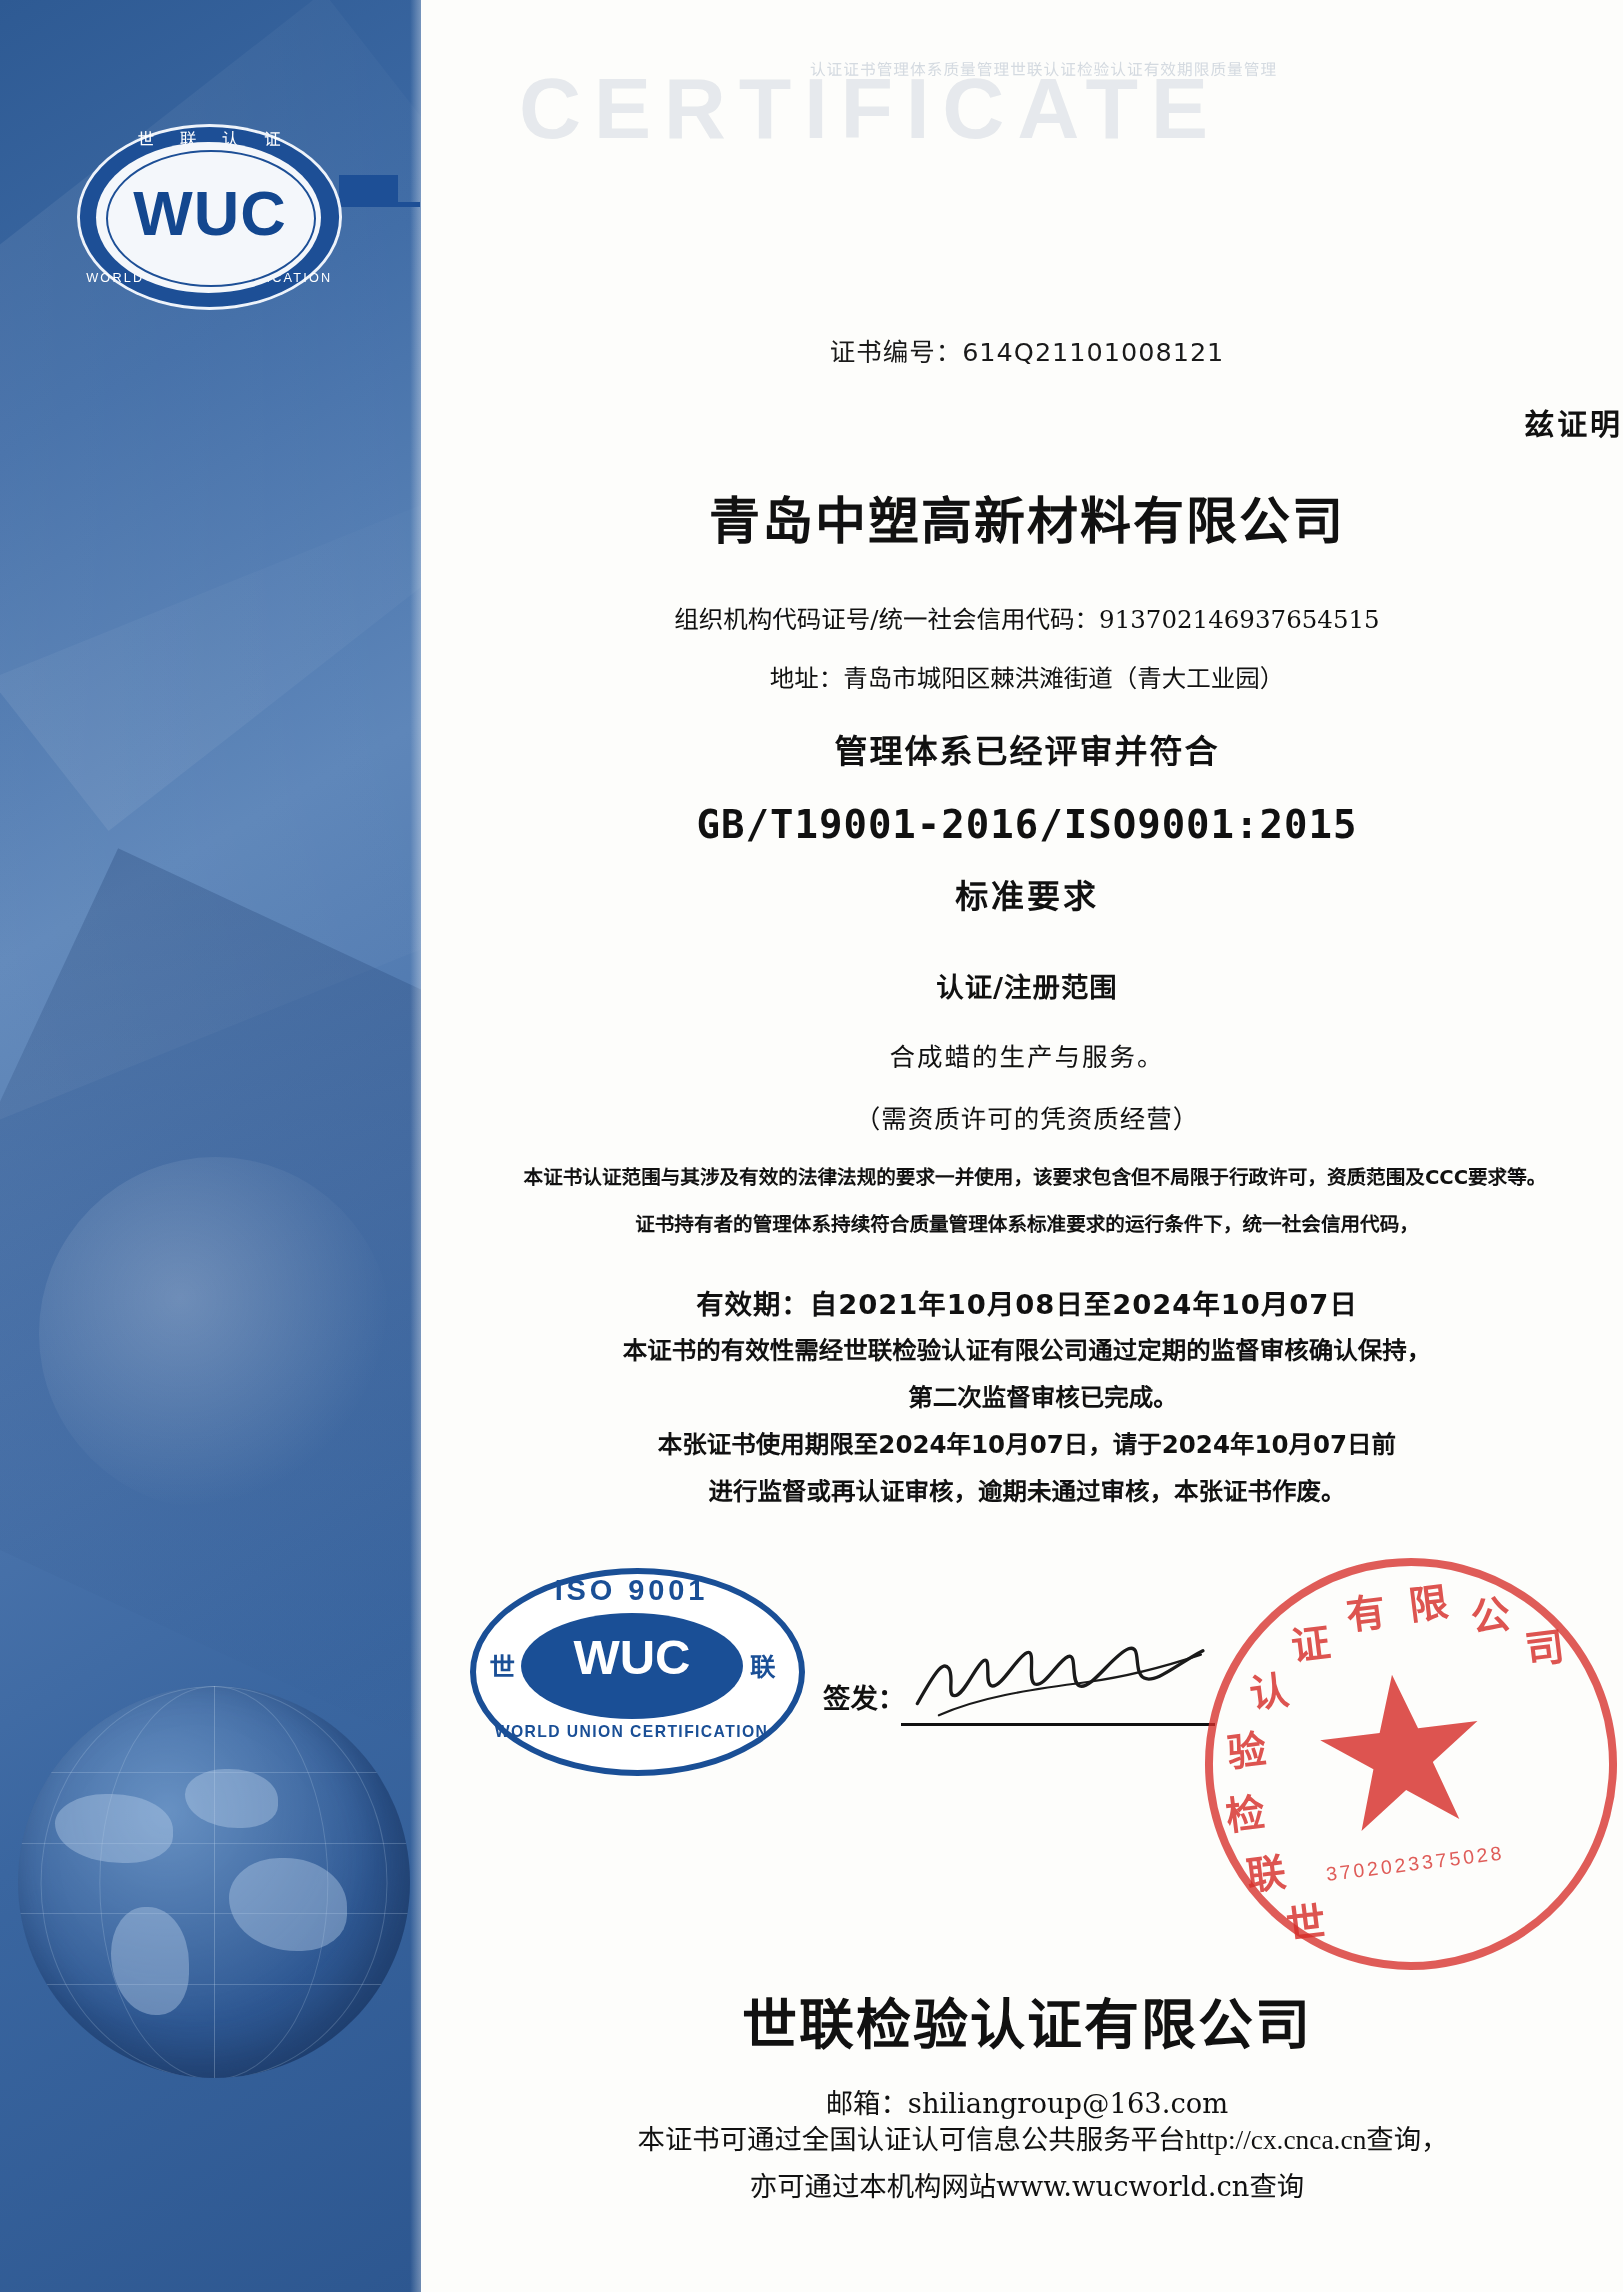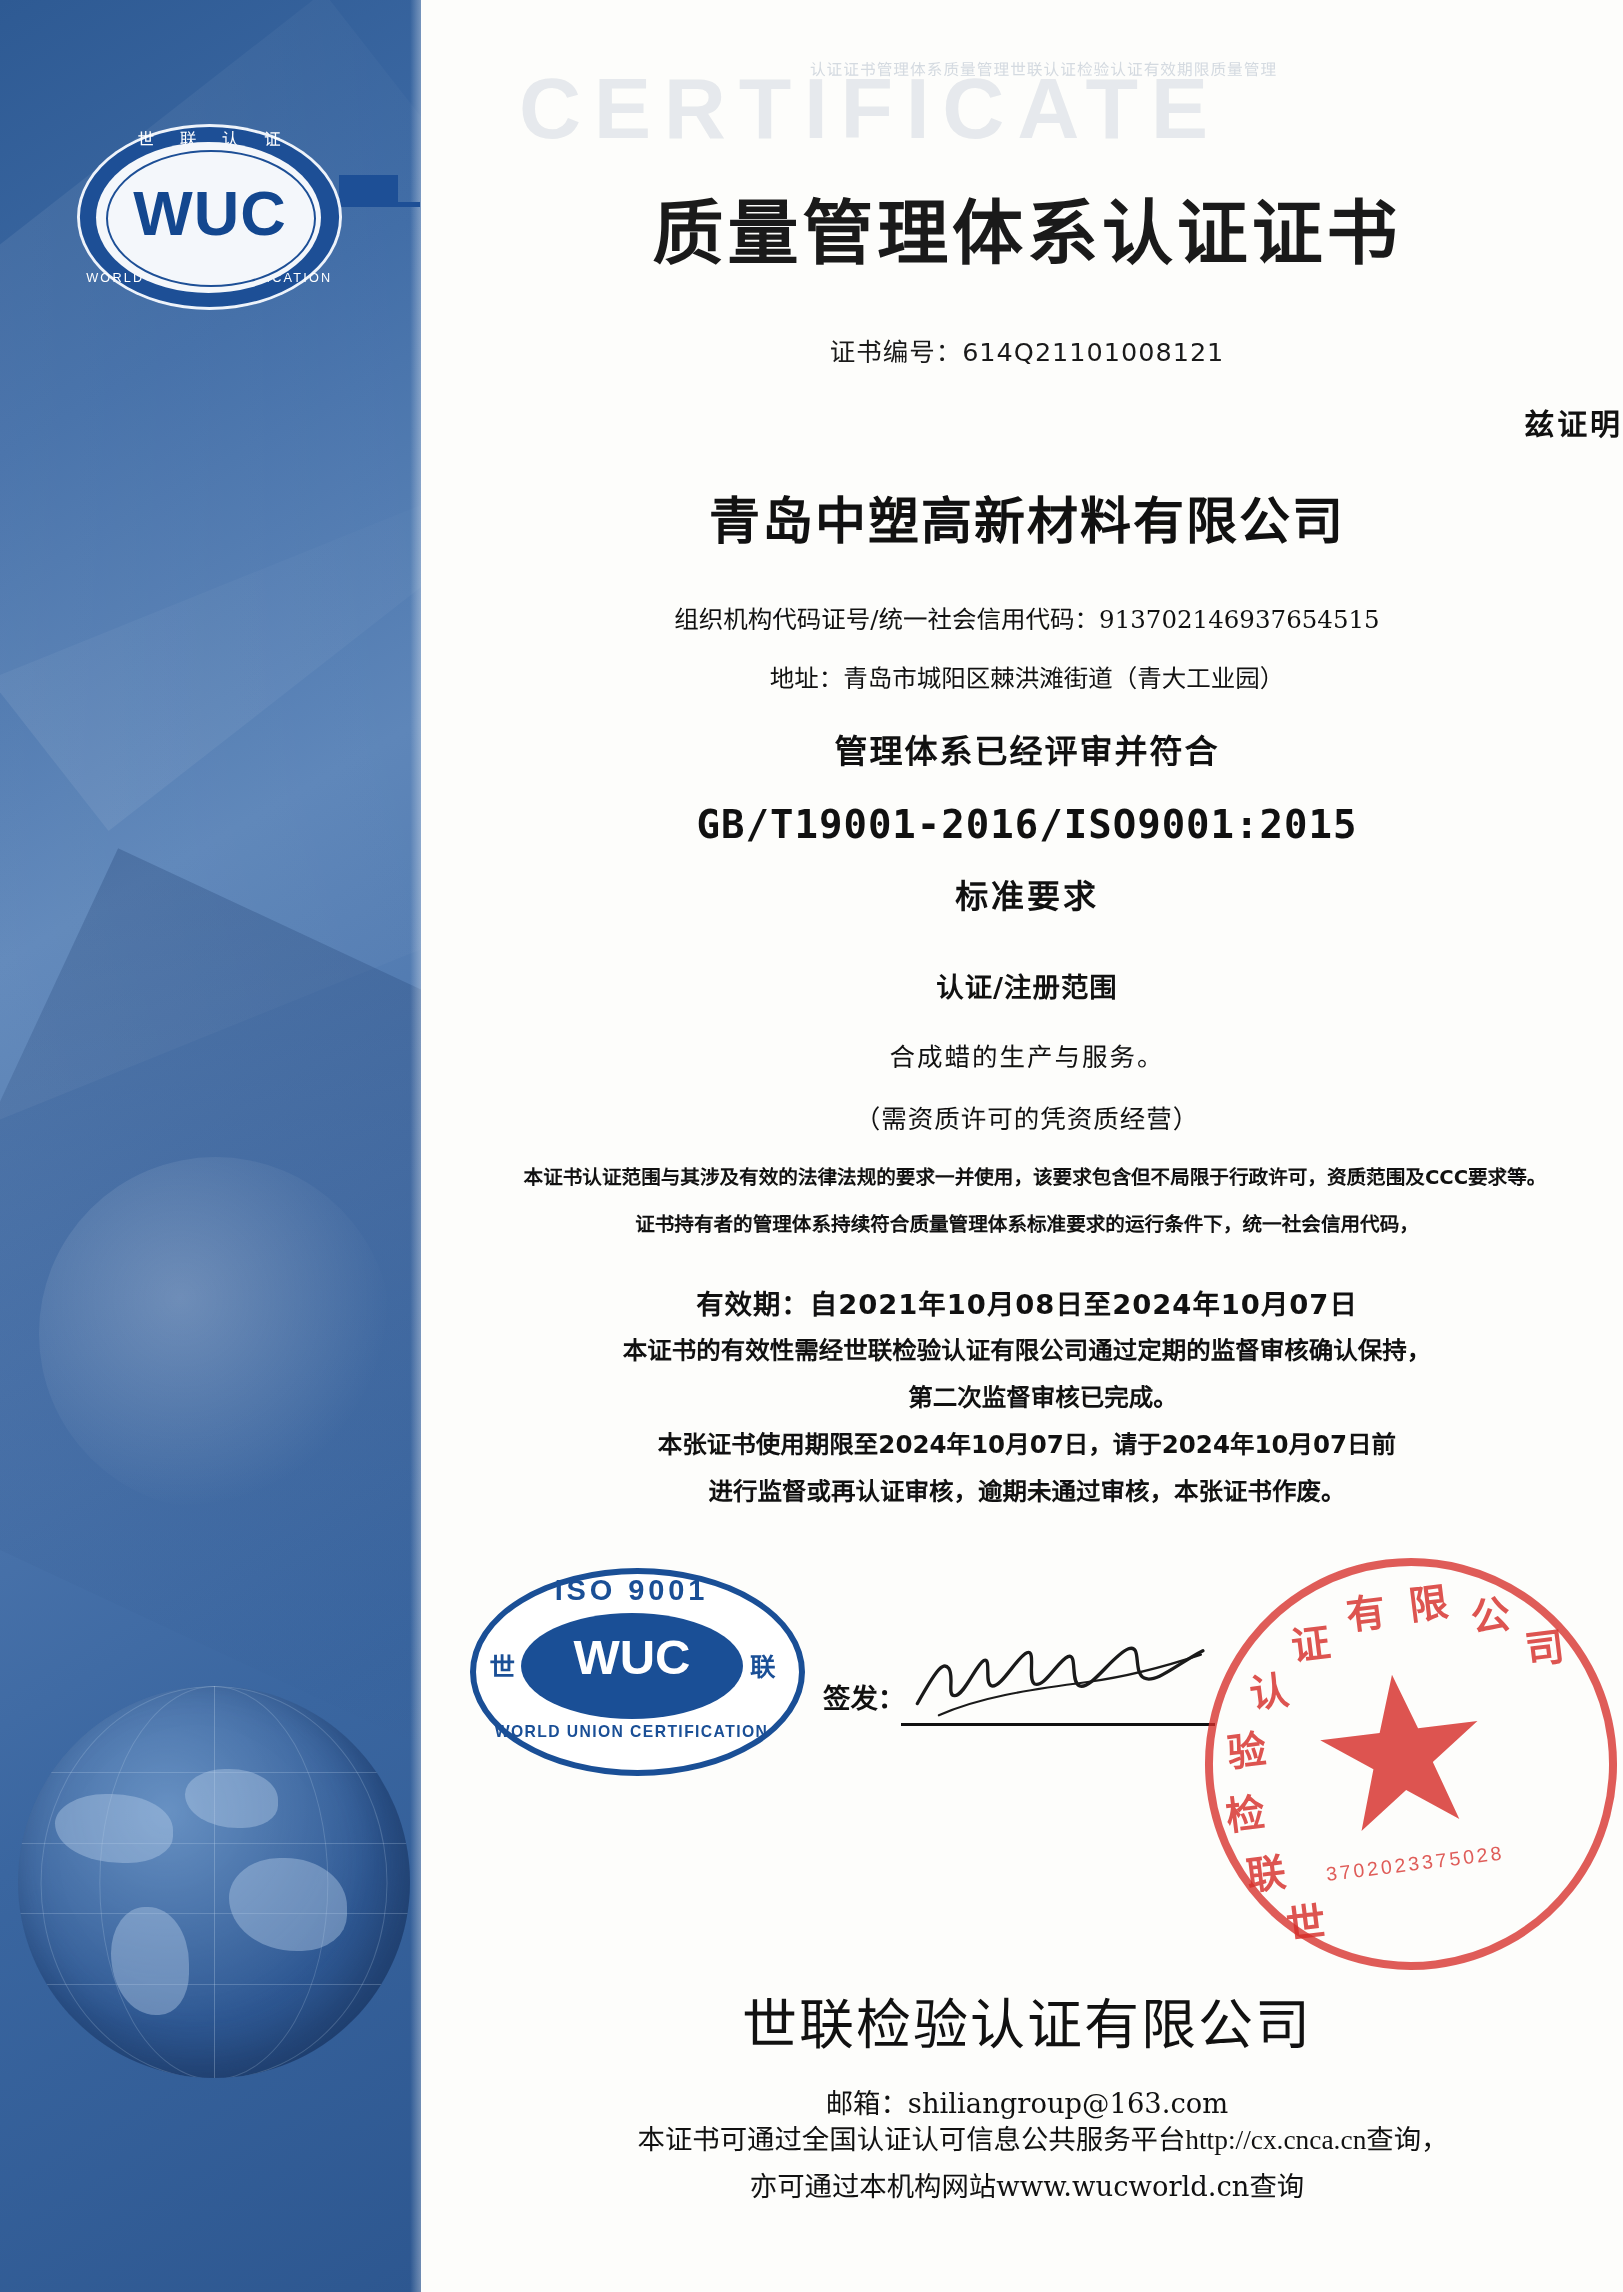--- a/index.html
+++ b/index.html
@@ -548,21 +548,21 @@
     letter-spacing: 2.9px;
   }
 
   
   #issuer {
     position: absolute;
     left: 0; top: 1980px;
     width: 1192px;
     text-align: center;
     font-family: "DejaVu Sans", sans-serif;
-    font-weight: normal;
+    font-weight: bold;
     font-size: 55px;
     color: #111;
     letter-spacing: 2px;
   }
   #email {
     position: absolute;
     left: 0; top: 2070px;
     width: 1192px;
     text-align: center;
     font-family: "DejaVu Serif", serif;
@@ -634,21 +634,20 @@
     <span>管理体系</span>
     <span>质量管理</span>
     <span>世联认证</span>
     <span>检验认证</span>
     <span>有效期限</span>
     <span>质量管理</span>
   </div>
 
   <div id="content">
 
-    <div id="title">质量管理体系认证证书</div>
     <div id="cert-no">证书编号：614Q21101008121</div>
     <div id="hereby">兹证明</div>
     <div id="company">青岛中塑高新材料有限公司</div>
     <div id="org-code">组织机构代码证号/统一社会信用代码：913702146937654515</div>
     <div id="address">地址：青岛市城阳区棘洪滩街道（青大工业园）</div>
     <div id="conform">管理体系已经评审并符合</div>
     <div id="standard">GB/T19001-2016/ISO9001:2015</div>
     <div id="standard-req">标准要求</div>
     <div id="scope-label">认证/注册范围</div>
     <div id="scope-text">合成蜡的生产与服务。</div>

